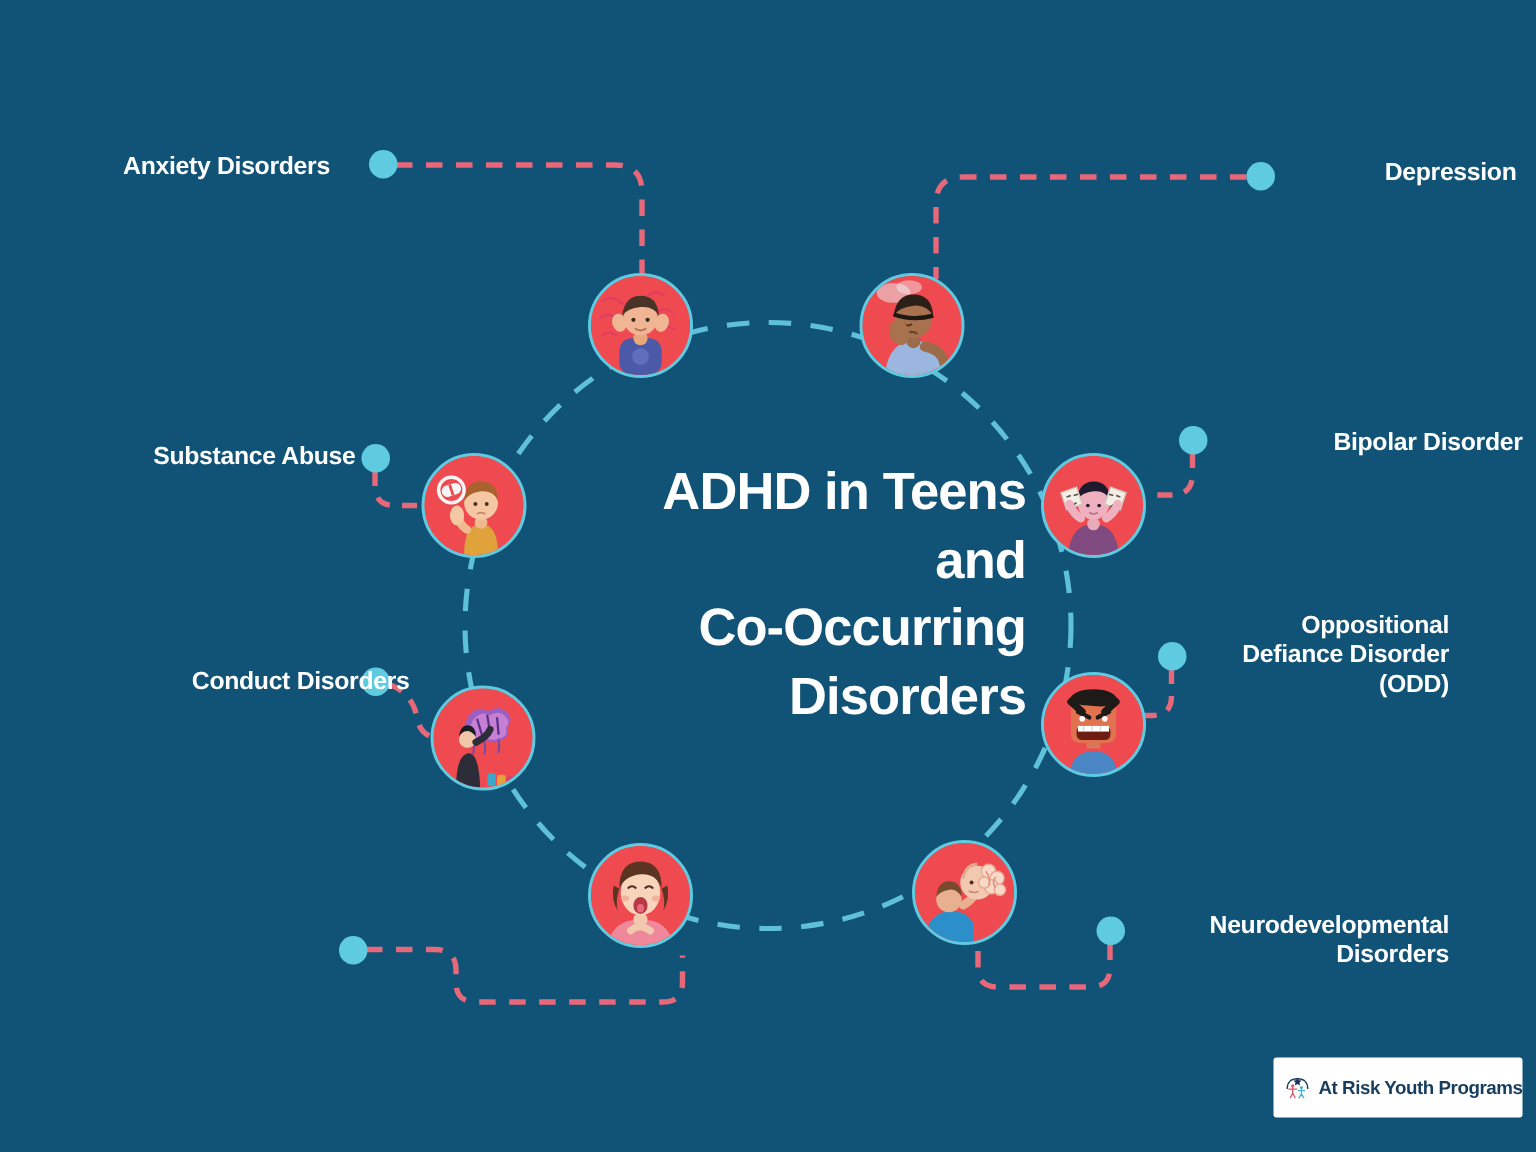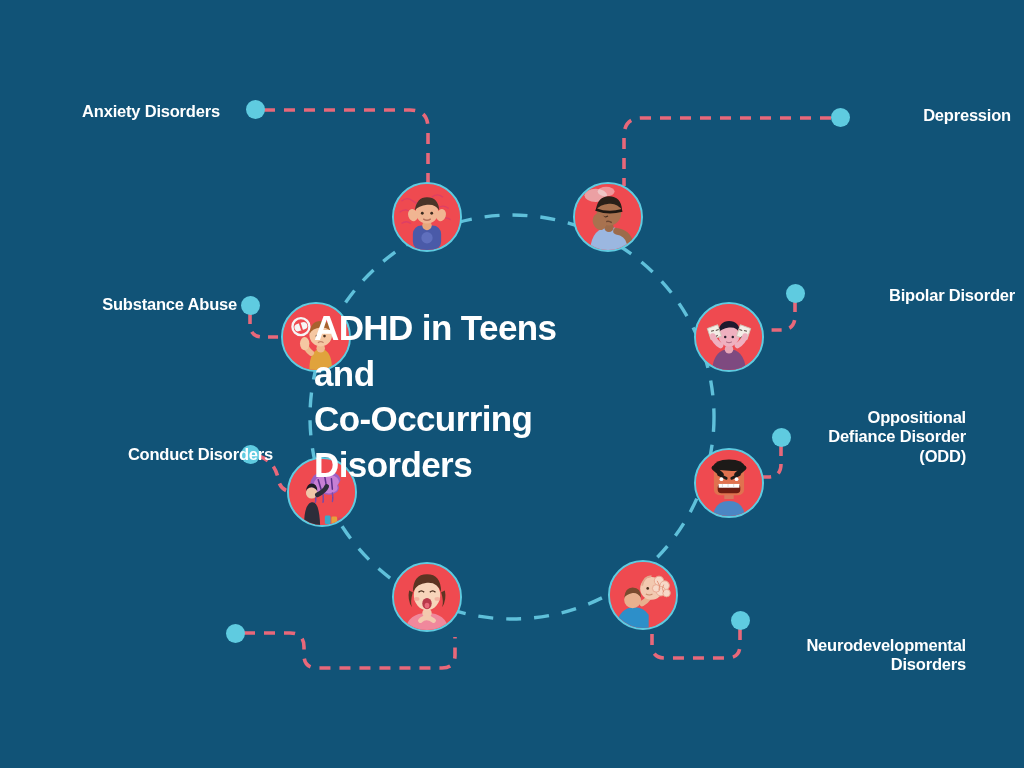--- a/index.html
+++ b/index.html
@@ -21,23 +21,23 @@
     font-size:16.5px;
     letter-spacing:-0.2px;
     line-height:1.18;
     white-space:pre-line;
   }
   .label.right { text-align:right; }
   .label.left  { text-align:right; }
 
   .center-title {
     position:absolute;
-    left:314px; top:305px;
+    left:324px; top:305px;
     width:360px;
-    text-align:left;
+    text-align:right;
     color:#ffffff;
     font-weight:700;
     font-size:35px;
     line-height:1.30;
     letter-spacing:-0.6px;
     white-space:pre-line;
   }
 
   
   .node {
@@ -284,22 +284,37 @@
   <div class="label left" style="left:66px;  top:102px; width:170px; text-align:center;">Anxiety Disorders</div>
 
   <div class="label left" style="left:861px; top:106px; width:150px;">Depression</div>
 
   <div class="label right" style="left:760px; top:408px; width:206px;">Oppositional
 Defiance Disorder
 (ODD)</div>
 
   <div class="label left" style="left:815px; top:286px; width:200px;">Bipolar Disorder</div>
 
-  <div class="label right" style="left:760px; top:636px; width:206px;">Neurodevelopmental
+  <div class="label right" style="left:760px; top:608px; width:206px;">Neurodevelopmental
 Disorders</div>
 
 
   <div class="label left" style="left:73px;  top:445px; width:180px;margin-left:20px;">Conduct Disorders</div>
 
   <div class="label left" style="left:57px;  top:295px; width:180px;">Substance Abuse</div>
 
+  <div class="logo-box">
+    <svg width="34" height="30" viewBox="0 0 34 30">
+      <path d="M4 17 Q4 4 17 4 Q30 4 30 17" fill="none" stroke="#173d5e" stroke-width="1.7"></path>
+      <path d="M17 2.5 l1.6 3.4 l3.7 .4 l-2.8 2.5 l.8 3.6 l-3.3 -1.9 l-3.3 1.9 l.8 -3.6 l-2.8 -2.5 l3.7 -.4z" fill="#1d2f5e"></path>
+      <g>
+        <circle cx="11" cy="13" r="2" fill="#d4566e"></circle>
+        <path d="M11 15 l0 7 M11 22 l-3 6 M11 22 l3 6 M6 17 l10 0" stroke="#d4566e" stroke-width="1.6" stroke-linecap="round"></path>
+      </g>
+      <g>
+        <circle cx="22" cy="15" r="2" fill="#4aaed0"></circle>
+        <path d="M22 17 l0 6 M22 23 l-3 5 M22 23 l3 5 M18 19 l8 0" stroke="#4aaed0" stroke-width="1.6" stroke-linecap="round"></path>
+      </g>
+    </svg>
+    <span class="logo-text">At Risk Youth Programs</span>
+  </div>
 
 </div>
 
 </body></html>

